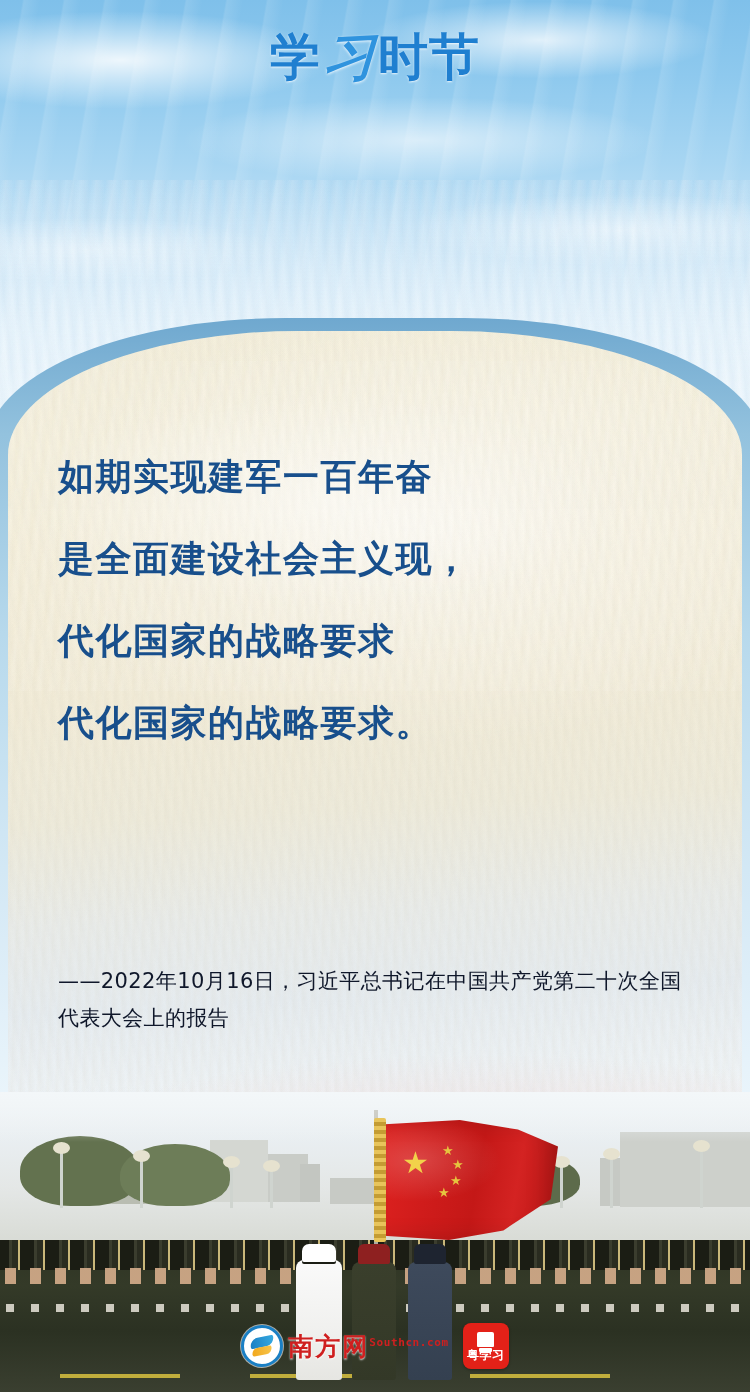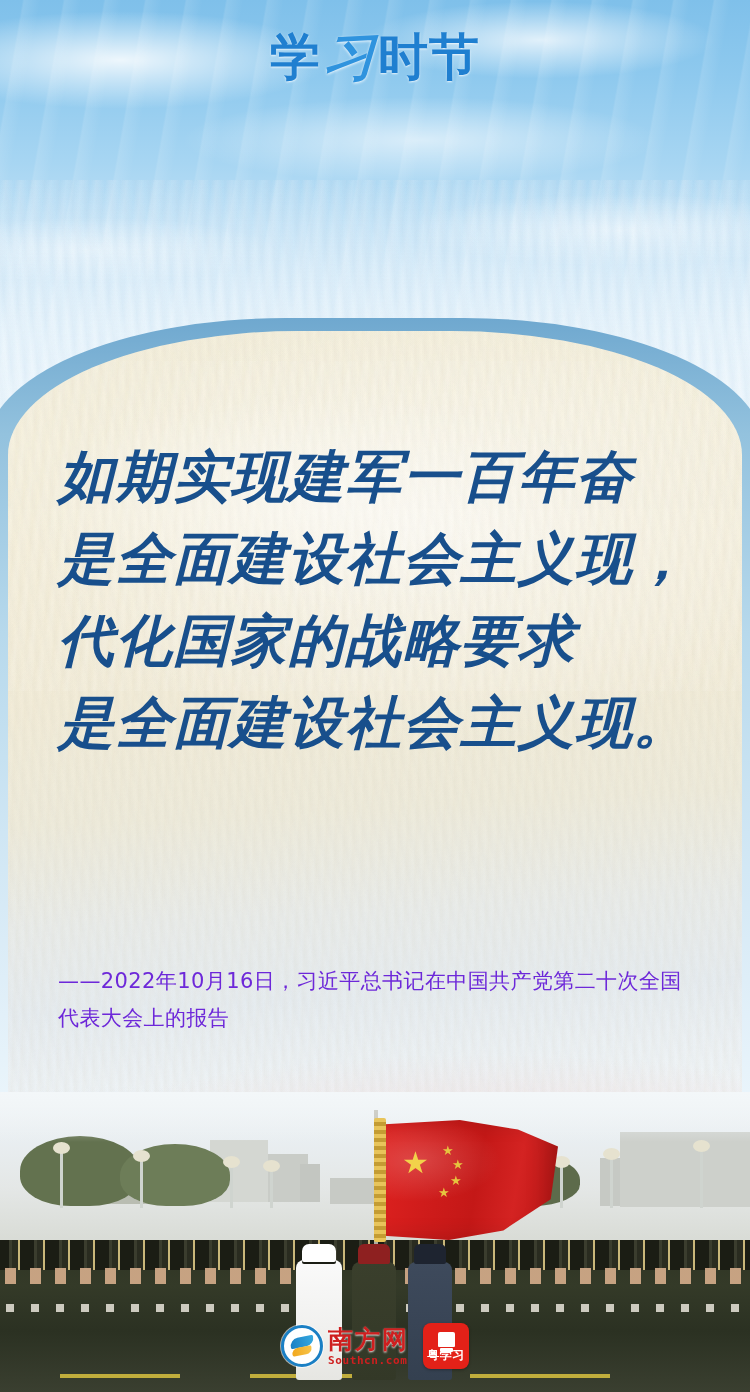--- a/index.html
+++ b/index.html
@@ -127,31 +127,30 @@
       radial-gradient(ellipse 500px 100px at 140px 170px, rgba(220,224,232,.55) 0%, rgba(220,224,232,0) 72%);
   }
 
   
   .quote{
     position:absolute;left:58px;top:118px;width:620px;z-index:30;
   }
   .quote-line{
     font-family:"DejaVu Sans","Liberation Sans",sans-serif;
     font-weight:bold;
-    font-size:56px;
+    font-size:36px;
     line-height:82px;
     letter-spacing:1.5px;
     color:#184f8c;
     white-space:nowrap;
-    font-style:italic;
   }
   .attrib{
     position:absolute;left:58px;top:645px;width:630px;z-index:30;
     font-family:"DejaVu Sans","Liberation Sans",sans-serif;
-    font-size:21px;line-height:37px;color:#6d28d9;letter-spacing:.4px;
+    font-size:21px;line-height:37px;color:#0f172a;letter-spacing:.4px;
   }
 
   
   .photo{
     position:absolute;left:0;bottom:0;width:750px;height:300px;overflow:hidden;z-index:25;
   }
   .photo-sky{
     position:absolute;left:0;top:0;width:750px;height:160px;
     background:linear-gradient(180deg,#eef2f4 0%,#e9eef1 30%,#e4e7e6 60%,#d6d9d2 100%);
   }
@@ -273,21 +272,21 @@
   .southcn-mark::before{
     content:"";position:absolute;left:6px;top:9px;width:24px;height:10px;
     background:linear-gradient(90deg,#1a7fc4,#36a9e0);border-radius:10px 2px 10px 2px;
     transform:rotate(-12deg);
   }
   .southcn-mark::after{
     content:"";position:absolute;left:8px;top:19px;width:20px;height:8px;
     background:linear-gradient(90deg,#f2a81d,#f6c44b);border-radius:8px 2px 8px 2px;
     transform:rotate(-10deg);
   }
-  .southcn-txt{display:flex;flex-direction:column;line-height:1;}
+  .southcn-txt{display:flex;flex-direction:row;line-height:1;}
   .southcn-cn{
     font-family:"DejaVu Sans","Liberation Sans",sans-serif;font-weight:bold;
     font-size:25px;color:#cf1f1f;letter-spacing:2px;
     text-shadow:0 1px 2px rgba(255,255,255,.9);
   }
   .southcn-en{
     font-family:"DejaVu Sans Mono","Liberation Mono",monospace;font-weight:bold;
     font-size:11px;color:#cf1f1f;letter-spacing:.6px;margin-top:3px;
   }
   .yuexuexi{
@@ -328,21 +327,21 @@
     <div class="card">
       <div class="card-texture"></div>
       <div class="card-sweep"></div>
       <div class="card-bottom-wave"></div>
     </div>
 
     <div class="quote">
       <div class="quote-line">如期实现建军一百年奋</div>
       <div class="quote-line">是全面建设社会主义现，</div>
       <div class="quote-line">代化国家的战略要求</div>
-      <div class="quote-line">是全面建设社会主义现。</div>
+      <div class="quote-line">代化国家的战略要求。</div>
     </div>
 
     <div class="attrib">——2022年10月16日，习近平总书记在中国共产党第二十次全国代表大会上的报告</div>
   </div>
 
   <div class="photo">
     <div class="photo-sky"></div>
 
     <div class="bldg b7"></div>
     <div class="bldg b1"></div>

